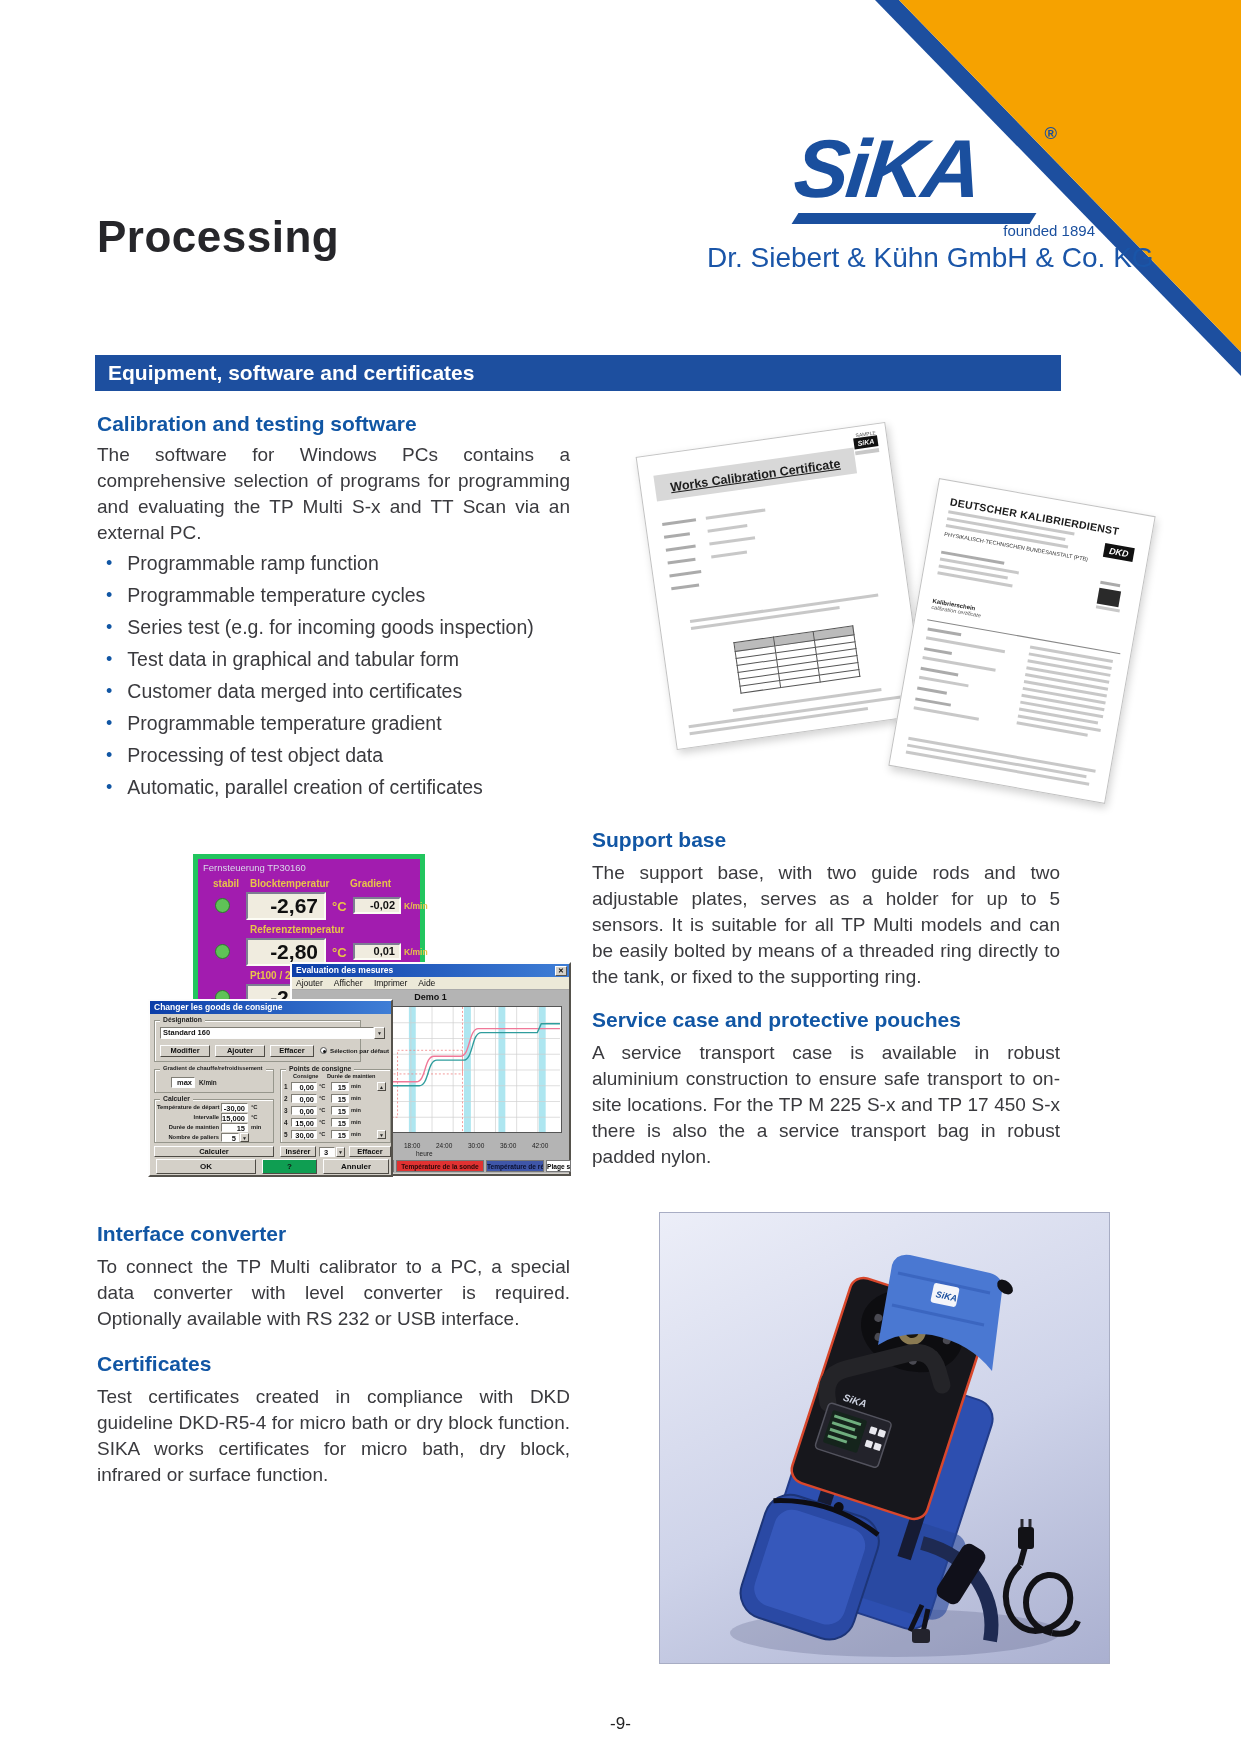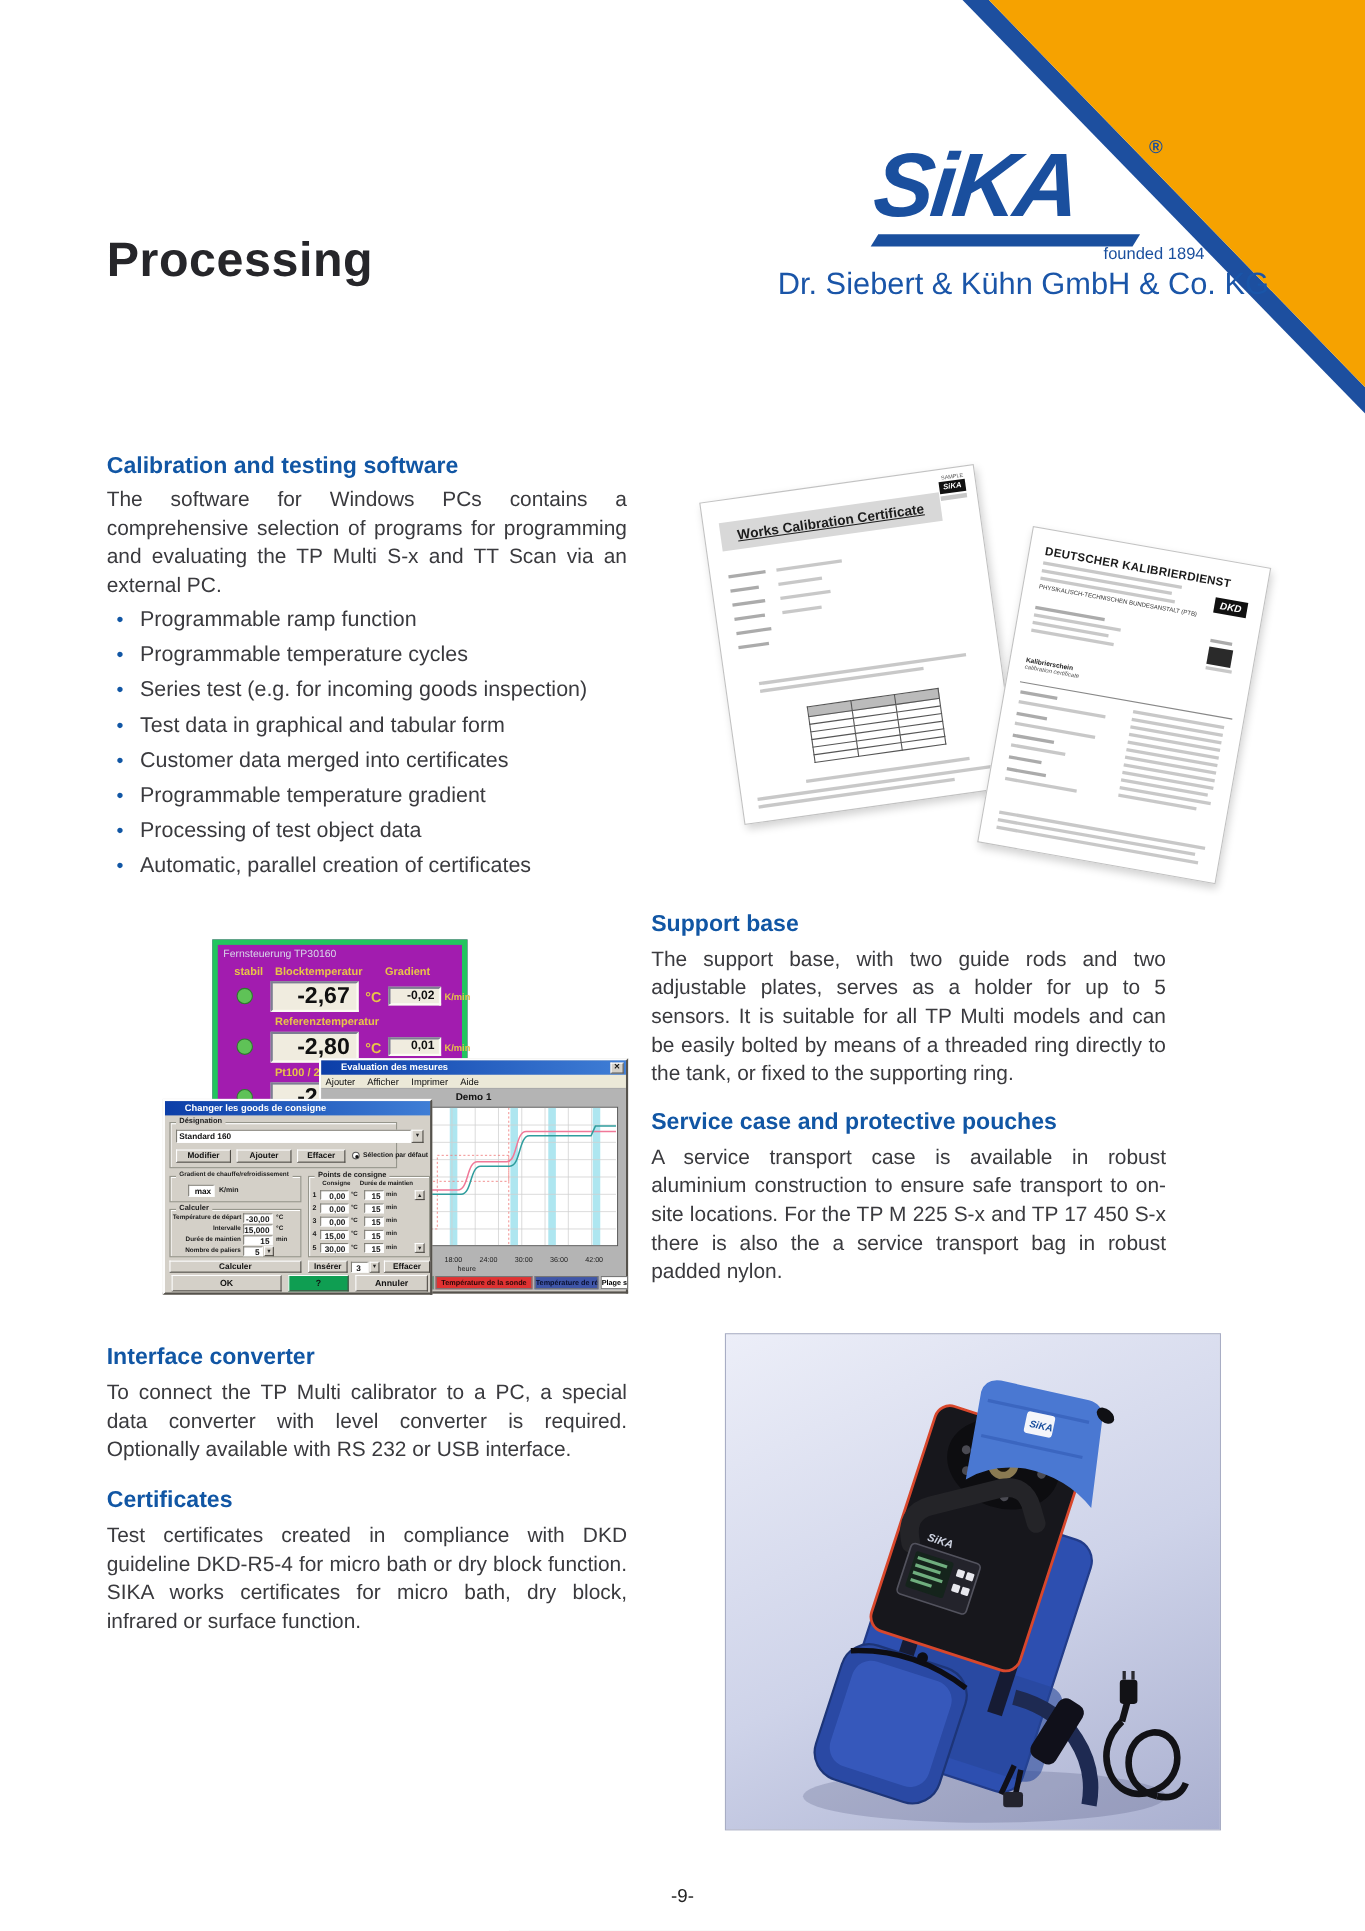--- a/index.html
+++ b/index.html
@@ -44,21 +44,21 @@
   .ylbl { position:absolute; color:#e8c448; font-weight:bold; font-size:10px; }
   .led { position:absolute; width:15px; height:15px; border-radius:50%; background:#5fc257; border:1px solid #2d7a2d; }
   .vbox { position:absolute; background:#f0ecdf; border:2px solid; border-color:#7d7d92 #fcfcf4 #fcfcf4 #7d7d92; text-align:right; font-weight:bold; color:#101010; }
   .vbig { width:80px; height:28px; font-size:21px; line-height:24px; padding-right:6px; }
   .vsm { width:48px; height:17px; font-size:11px; line-height:13px; padding-right:4px; }
   .yc { position:absolute; color:#e8c448; font-weight:bold; font-size:13px; }
   .ykm { position:absolute; color:#e8c448; font-weight:bold; font-size:8.5px; }
 
   
   .w95 { background:#d4d0c8; border:2px solid; border-color:#fdfdfd #55524c #55524c #fdfdfd; }
-  .tbar { background:linear-gradient(90deg,#0c3ea8,#3f7ed6); color:#fff; font-weight:bold; font-size:8.5px; line-height:13px; padding-left:18px; position:relative; }
+  .tbar { background:linear-gradient(90deg,#0c3ea8,#3f7ed6); color:#fff; font-weight:bold; font-size:8.5px; line-height:13px; padding-left:4px; position:relative; }
   .tbar .xbtn { position:absolute; right:2px; top:1.5px; width:12px; height:10px; background:#d4d0c8; border:1px solid; border-color:#fff #555 #555 #fff; font-size:7px; line-height:8px; text-align:center; color:#111; font-weight:bold; }
   .grp { position:absolute; border:1px solid #96968c; box-shadow:inset 1px 1px 0 #ffffff; }
   .glabel { position:absolute; top:-5px; left:5px; background:#d4d0c8; padding:0 3px; font-size:6.8px; font-weight:bold; color:#222; white-space:nowrap; }
   .fld { position:absolute; background:#fff; border:1px solid; border-color:#807e76 #fdfdfd #fdfdfd #807e76; font-size:7.5px; font-weight:bold; color:#111; text-align:right; padding-right:2px; }
   .fld.left { text-align:left; padding-left:2px; }
   .b95 { position:absolute; background:#d4d0c8; border:1px solid; border-color:#fdfdfd #4e4b45 #4e4b45 #fdfdfd; font-size:7.5px; font-weight:bold; color:#111; text-align:center; }
   .slbl { position:absolute; font-size:6.4px; font-weight:bold; color:#1a1a1a; white-space:nowrap; }
   .arrowbtn { position:absolute; background:#d4d0c8; border:1px solid; border-color:#fff #4e4b45 #4e4b45 #fff; font-size:5px; line-height:8px; text-align:center; color:#222; }
   .radio { position:absolute; width:7px; height:7px; border-radius:50%; background:#fff; border:1px solid #555; }
   .radio::after { content:""; position:absolute; left:1.5px; top:1.5px; width:3px; height:3px; border-radius:50%; background:#111; }
@@ -92,20 +92,23 @@
       <span class="logo-word">SiKA</span>
       <span class="logo-reg">®</span>
       <div class="logo-under"></div>
     </div>
     <div class="founded" style="text-align:right; width:300px; margin-top:2px;">founded 1894</div>
     <div class="company" style="margin-top:3px; margin-left:-88px;">Dr. Siebert &amp; Kühn GmbH &amp; Co. KG</div>
   </div>
 
   <div class="abs h1" style="left:97px; top:212px;">Processing</div>
 
+  <div class="abs bar" style="left:95px; top:355px; width:966px; height:36px;">
+    <span>Equipment, software and certificates</span>
+  </div>
 
   <div class="abs h-blue" style="left:97px; top:412px;">Calibration and testing software</div>
   <div class="abs body-text" style="left:97px; top:442px; width:473px;">The software for Windows PCs contains a comprehensive selection of programs for programming and evaluating the TP Multi S-x and TT Scan via an external PC.</div>
   <div class="abs" style="left:97px; top:552px; width:480px;">
     <div class="bullet-item">
         <span class="dot">•</span>
         <span>Programmable ramp function</span>
       </div>
     <div class="bullet-item">
         <span class="dot">•</span>

